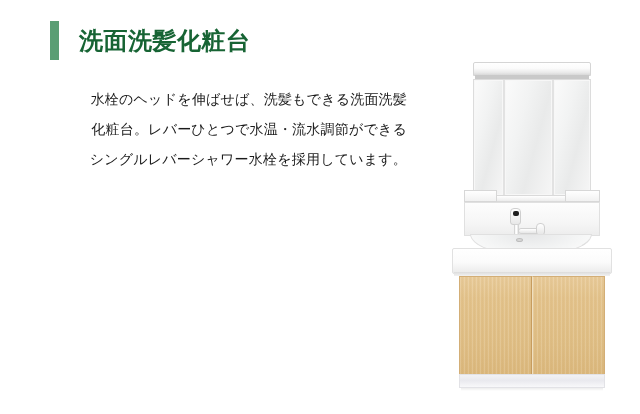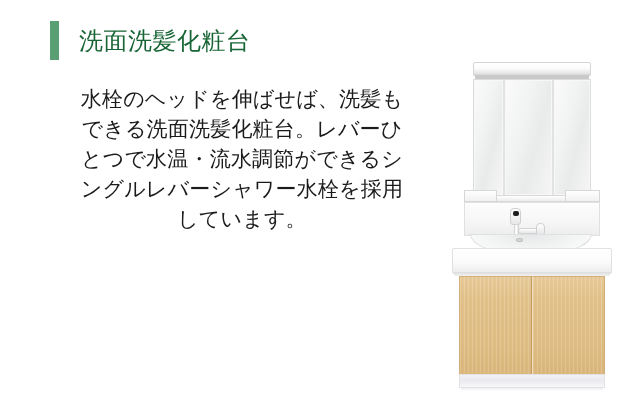--- a/index.html
+++ b/index.html
@@ -37,36 +37,36 @@
   #accent-bar {
     width: 9px;
     height: 39px;
     background: #5a9e74;
     flex: 0 0 auto;
   }
   #page-title {
     margin-left: 20px;
     font-size: 24px;
     line-height: 30px;
-    font-weight: normal;
+    font-weight: bold;
     color: #176434;
     letter-spacing: 0.5px;
     white-space: nowrap;
   }
 
   #body-text {
     position: absolute;
     left: 77px;
     top: 84px;
     width: 330px;
-    font-size: 21px;
+    font-size: 14px;
     line-height: 30px;
     color: #1b1b1b;
     letter-spacing: 0.2px;
-    text-align: center;
+    text-align: right;
   }
 
   
   #product-figure {
     position: absolute;
     left: 452px;
     top: 62px;
     width: 163px;
     height: 336px;
   }

